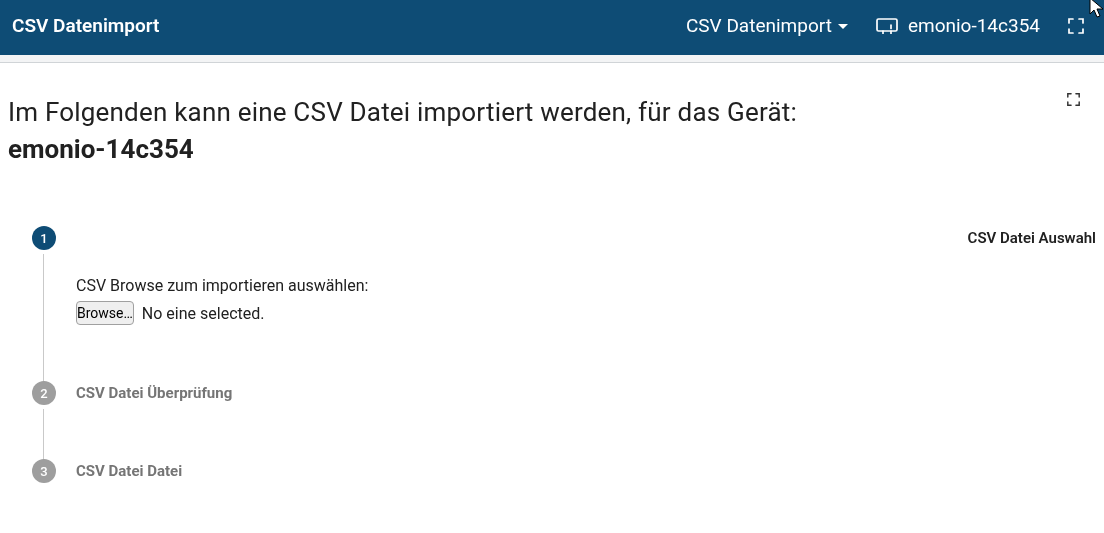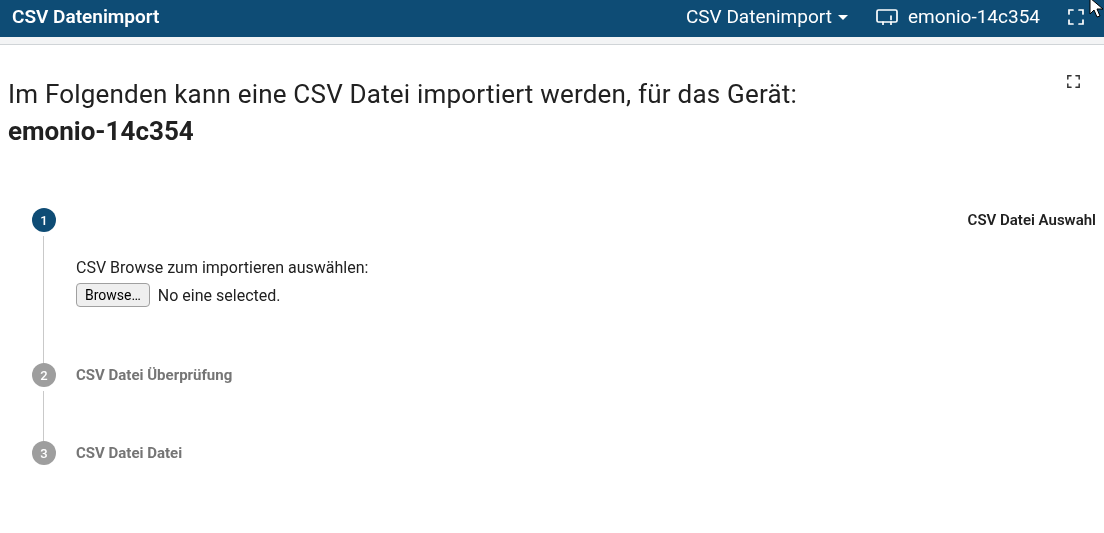--- a/index.html
+++ b/index.html
@@ -11,21 +11,21 @@
       font-family: "Roboto", "Helvetica Neue", Arial, sans-serif;
       width: 1104px;
       height: 533px;
       background: #ffffff;
       overflow: hidden;
       position: relative;
     }
 
     
     .header {
-      height: 37px;
+      height: 55px;
       background: #0e4c75;
       color: #ffffff;
       display: flex;
       align-items: center;
       justify-content: space-between;
       padding: 0 20px 4px 12px;
       font-size: 19px;
       font-weight: 500;
     }
     .header-left {
@@ -171,21 +171,21 @@
     }
     .file-row {
       margin-top: 6px;
       display: flex;
       align-items: center;
       gap: 8px;
     }
     .browse-btn {
       font-family: inherit;
       font-size: 14px;
-      padding: 3px 8px;
+      padding: 3px 0;
       background: #efefef;
       border: 1px solid #a0a0a0;
       border-radius: 4px;
       cursor: pointer;
     }
     .nofile {
       font-size: 16px;
       color: #212121;
     }
 

